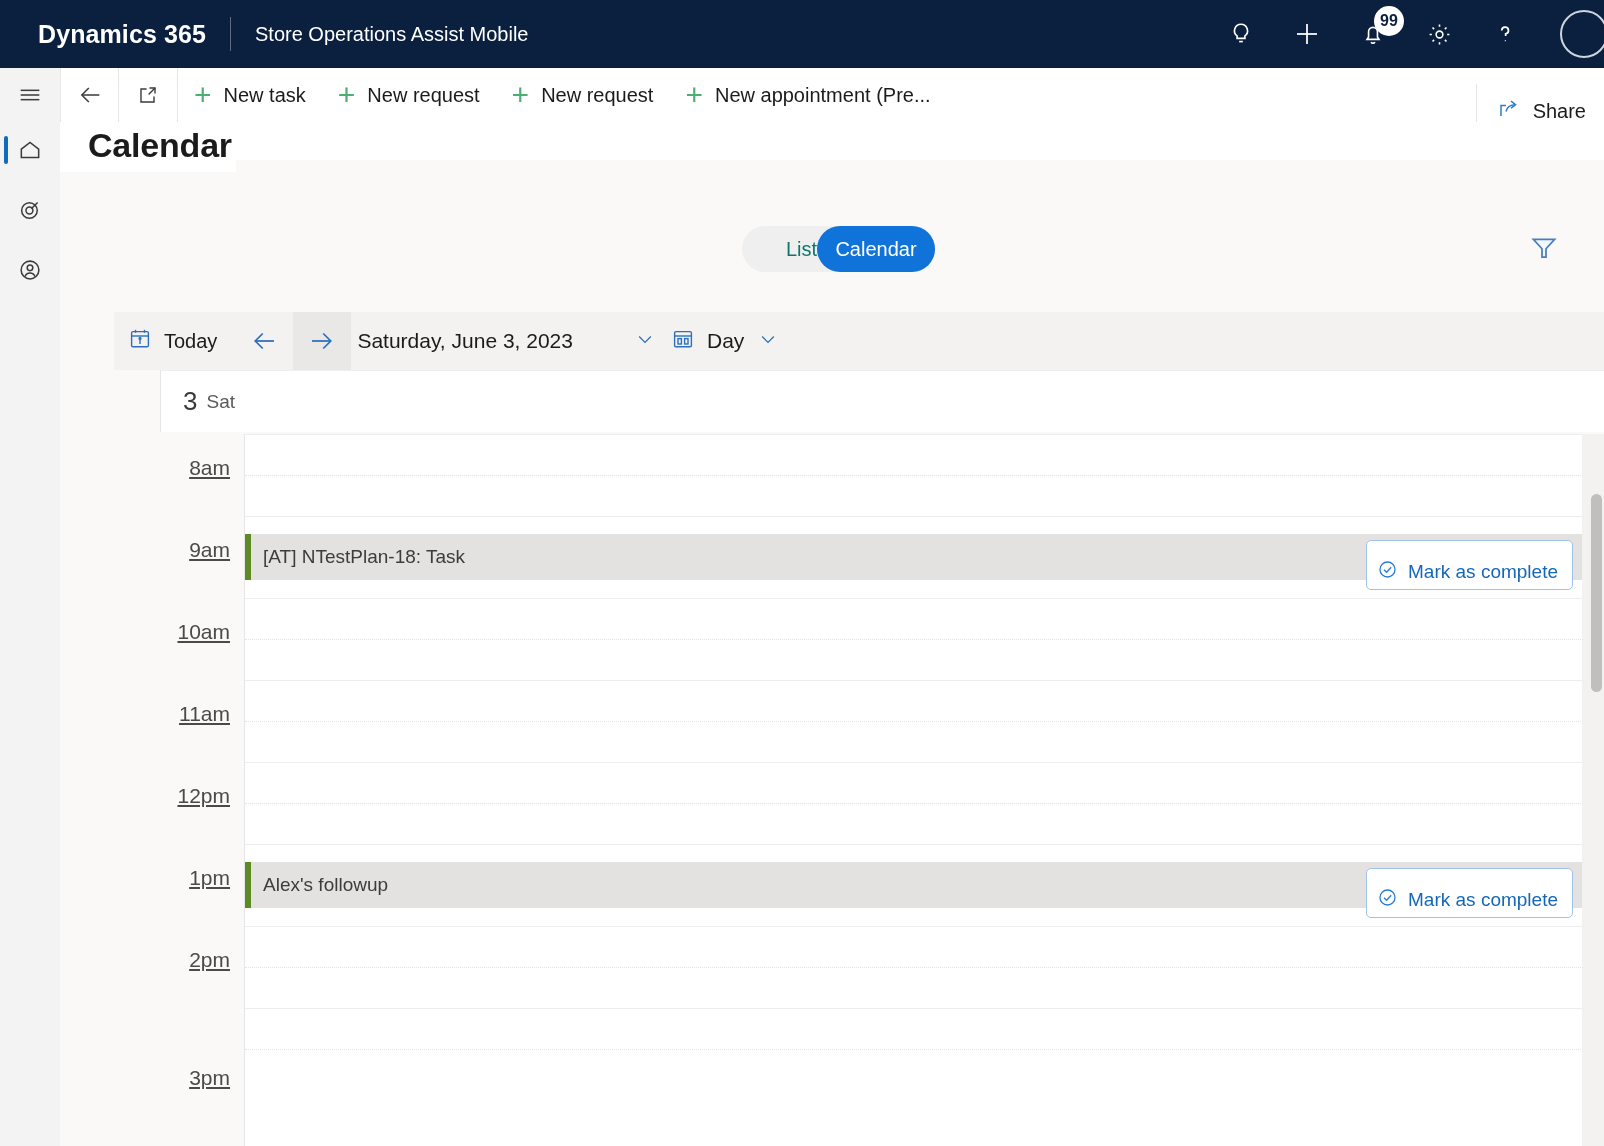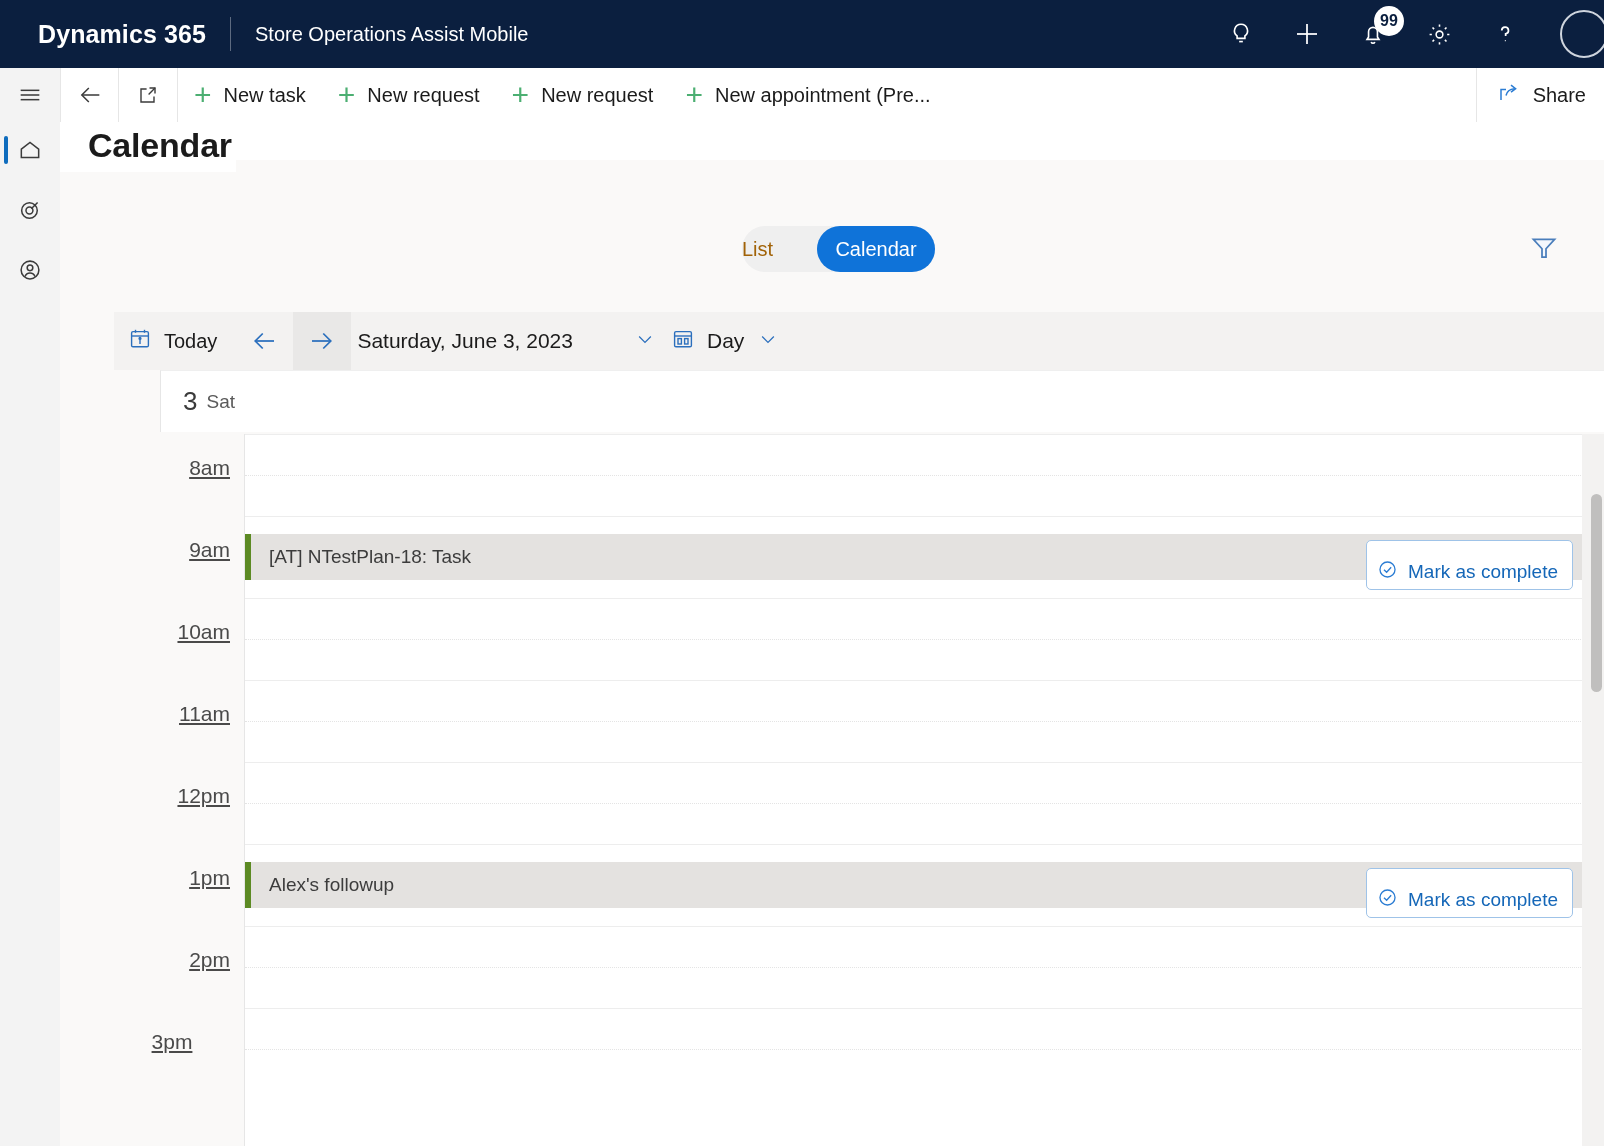--- a/index.html
+++ b/index.html
@@ -49,21 +49,21 @@
   .cb-cell{height:54px;display:flex;align-items:center;justify-content:center;}
   .cb-burger{width:60px;background:#f3f3f3;}
   .cb-sep{width:1px;height:54px;background:#e6e6e6;}
   .cb-back{width:57px;}
   .cb-pop{width:58px;}
   .cb-btn{
     display:flex;align-items:center;height:54px;padding:0 16px;
     font-size:20px;color:#1b1b1b;white-space:nowrap;cursor:default;
   }
   .cb-btn .plus{color:#4caf72;font-size:30px;font-weight:300;margin-right:12px;line-height:1;}
-  .cb-right{position:absolute;right:0;top:0;height:54px;display:flex;align-items:flex-end;padding-left:44px;}
+  .cb-right{position:absolute;right:0;top:16px;height:54px;display:flex;align-items:flex-end;padding-left:44px;}
   .cb-rsep{width:1px;height:54px;background:#e6e6e6;}
   .cb-share{display:flex;align-items:center;height:54px;padding:0 18px 0 20px;font-size:20px;color:#1b1b1b;}
   .cb-share .sicon{margin-right:12px;}
 
   
   .rail{
     position:absolute;left:0;top:122px;width:60px;height:1024px;background:#f3f3f3;
   }
   .rail-item{
     position:relative;width:60px;height:48px;display:flex;align-items:center;justify-content:center;
@@ -83,21 +83,21 @@
     letter-spacing:-.2px;white-space:nowrap;
   }
   .titlebar-rest{position:absolute;left:176px;top:0;width:1368px;height:38px;background:#ffffff;}
 
   
   .toggle{
     position:absolute;left:682px;top:104px;width:193px;height:46px;
     background:#efefef;border-radius:23px;display:flex;align-items:center;
   }
   .tg-list{
-    flex:0 0 auto;width:75px;text-align:left;font-size:20px;color:#a16207;
+    flex:0 0 auto;width:75px;text-align:right;font-size:20px;color:#0f766e;
   }
   .tg-cal{
     width:118px;height:46px;border-radius:23px;background:#0f73d9;color:#ffffff;
     font-size:20px;display:flex;align-items:center;justify-content:center;
   }
   .filter-btn{position:absolute;left:1462px;top:106px;width:44px;height:44px;display:flex;align-items:center;justify-content:center;}
 
   
   .cal{
     position:absolute;left:54px;top:190px;width:1490px;height:834px;overflow:hidden;
@@ -139,21 +139,21 @@
   }
   .hline{position:absolute;left:0;width:1338px;height:1px;background:#ededed;}
   .hhline{position:absolute;left:0;width:1338px;border-top:1px dotted #e4e4e4;}
   .colpad{position:absolute;left:1468px;top:0;width:22px;height:860px;background:#f3f2f1;}
 
   .event{
     position:absolute;left:0px;width:1338px;height:46px;background:#e4e2e0;
     display:flex;align-items:center;box-sizing:border-box;
   }
   .ev-accent{position:absolute;left:0;top:0;width:6px;height:46px;background:#5c8a23;}
-  .ev-title{margin-left:24px;font-size:19px;color:#3c3c3c;white-space:nowrap;}
+  .ev-title{margin-left:18px;font-size:19px;color:#3c3c3c;white-space:nowrap;}
   .ev-btn{
     position:absolute;right:10px;top:6px;height:34px;display:flex;align-items:center;
     background:#ffffff;border:1px solid #9fc3e8;border-radius:5px;padding:14px 14px 0 10px;
     color:#1567b8;font-size:19px;white-space:nowrap;
   }
   .ev-btn .cicon{margin-right:10px;display:block;}
 
   .scrollbar{
     position:absolute;left:1474px;top:0;width:16px;height:712px;background:#f3f2f1;
   }
@@ -423,21 +423,21 @@
           <div class="colpad"></div>
 
           <div class="gutter">
             <div class="hourlabel" style="top:22px;">8am</div>
             <div class="hourlabel" style="top:104px;">9am</div>
             <div class="hourlabel" style="top:186px;">10am</div>
             <div class="hourlabel" style="top:268px;">11am</div>
             <div class="hourlabel" style="top:350px;">12pm</div>
             <div class="hourlabel" style="top:432px;">1pm</div>
             <div class="hourlabel" style="top:514px;">2pm</div>
-            <div class="hourlabel" style="top:596px;text-align:center;">3pm</div>
+            <div class="hourlabel" style="top:632px;">3pm</div>
           </div>
 
         </div>
 
         <div class="scrollbar">
           <div class="scroll-thumb"></div>
         </div>
       </div>
 
     </div>

